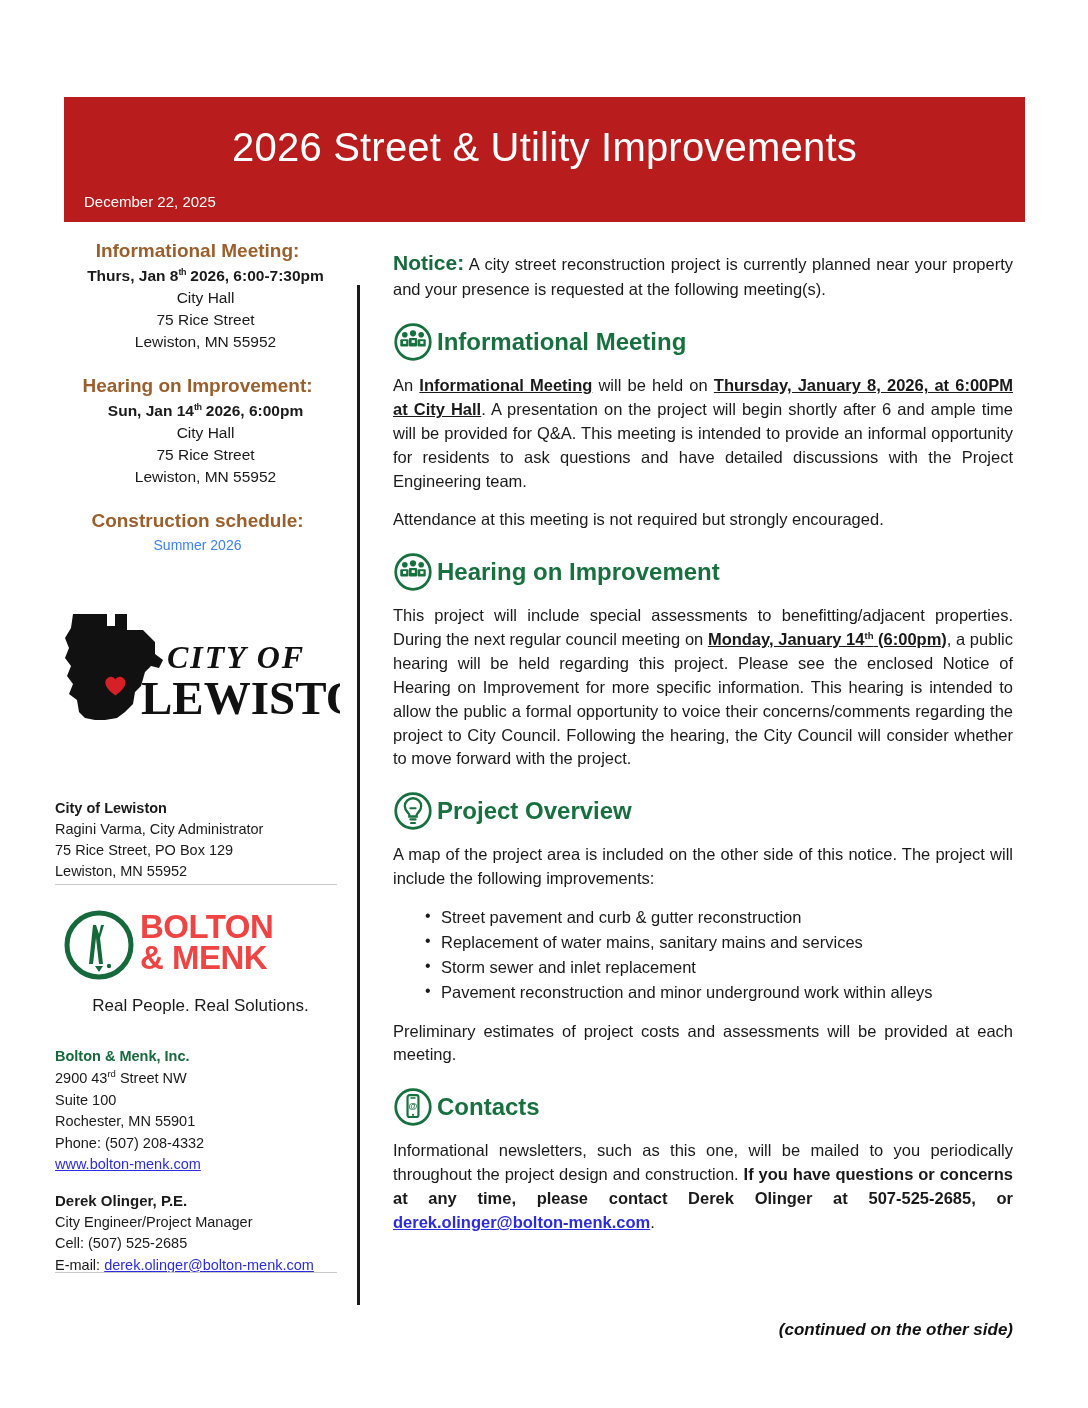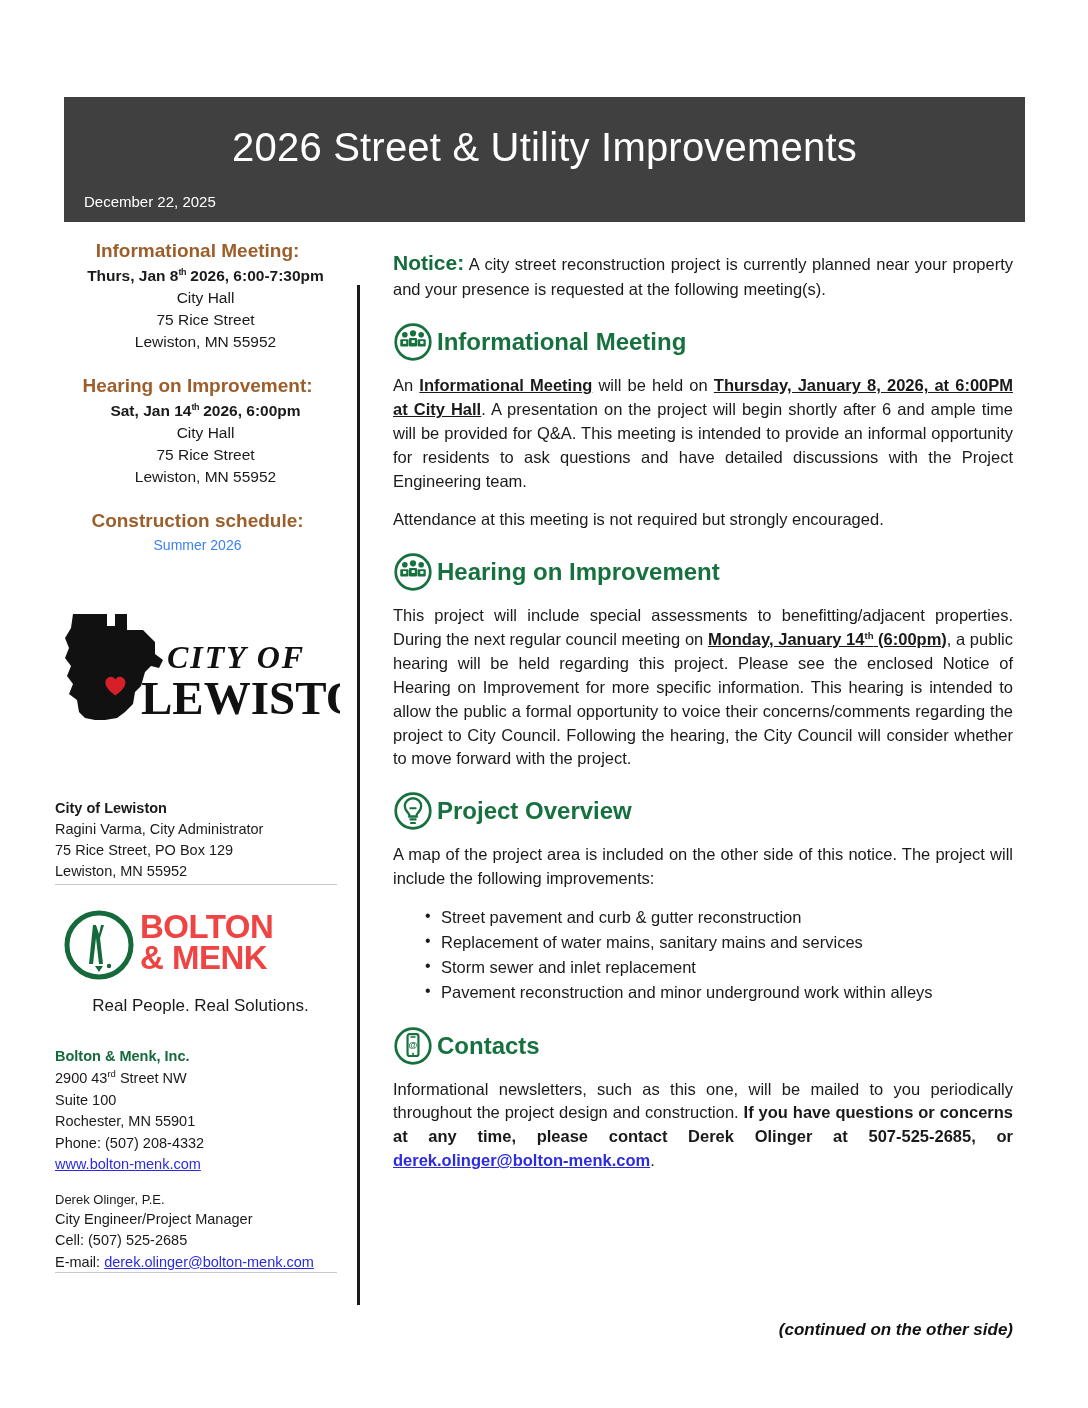--- a/index.html
+++ b/index.html
@@ -20,21 +20,21 @@
     background: #ffffff;
   }
 
   
   .header-band {
     position: absolute;
     left: 64px;
     top: 97px;
     width: 961px;
     height: 125px;
-    background: #404040;
+    background: #b91c1c;
   }
   .header-title {
     position: absolute;
     left: 0;
     right: 0;
     top: 28px;
     text-align: center;
     color: #ffffff;
     font-size: 40px;
     font-weight: 400;
@@ -157,21 +157,21 @@
     top: 1046px;
     width: 290px;
   }
   .bm-contact .co {
     color: #15693b;
     font-weight: bold;
     font-size: 14.5px;
     line-height: 1.48;
   }
   .bm-contact .ln { font-size: 14.5px; line-height: 1.48; }
-  .bm-contact .nm { font-weight: normal; font-size: 13px; line-height: 1.48; }
+  .bm-contact .nm { font-weight: bold; font-size: 15px; line-height: 1.48; }
   a.link, .link {
     color: #2b2be0;
     text-decoration: underline;
   }
   .sup-ord { font-size: 9.5px; vertical-align: super; }
 
   .derek-block { margin-top: 14px; }
 
   
   .main {
@@ -263,21 +263,21 @@
     <div class="side-block">
       <div class="side-heading">Informational Meeting:</div>
       <div class="side-line bold"><span>Thurs, Jan 8</span><span class="sup-mark">th</span><span> 2026, 6:00-7:30pm</span></div>
       <div class="side-line">City Hall</div>
       <div class="side-line">75 Rice Street</div>
       <div class="side-line">Lewiston, MN 55952</div>
     </div>
 
     <div class="side-block">
       <div class="side-heading">Hearing on Improvement:</div>
-      <div class="side-line bold"><span>Sat, Jan 14</span><span class="sup-mark">th</span><span> 2026, 6:00pm</span></div>
+      <div class="side-line bold"><span>Sun, Jan 14</span><span class="sup-mark">th</span><span> 2026, 6:00pm</span></div>
       <div class="side-line">City Hall</div>
       <div class="side-line">75 Rice Street</div>
       <div class="side-line">Lewiston, MN 55952</div>
     </div>
 
     <div class="side-block">
       <div class="side-heading" style="margin-bottom:4px;">Construction schedule:</div>
       <div class="side-plain">Summer 2026</div>
     </div>
 
@@ -394,20 +394,21 @@
 
     <p class="body-p">A map of the project area is included on the other side of this notice. The project will include the following improvements:</p>
 
     <ul class="bullets">
       <li>Street pavement and curb &amp; gutter reconstruction</li>
       <li>Replacement of water mains, sanitary mains and services</li>
       <li>Storm sewer and inlet replacement</li>
       <li>Pavement reconstruction and minor underground work within alleys</li>
     </ul>
 
+    <p class="body-p">Preliminary estimates of project costs and assessments will be provided at each meeting.</p>
 
     <div class="sec-head">
       <svg class="ico" viewBox="0 0 44 44" xmlns="http://www.w3.org/2000/svg">
         <circle cx="22" cy="22" r="19" fill="none" stroke="#17713f" stroke-width="3"></circle>
         <rect x="16" y="9" width="12" height="24" rx="2.2" fill="none" stroke="#17713f" stroke-width="2.4"></rect>
         <rect x="19" y="11.4" width="6" height="1.4" rx="0.7" fill="#17713f"></rect>
         <circle cx="22" cy="30.6" r="1.2" fill="#17713f"></circle>
         <text x="22" y="24" font-family="'Liberation Sans', sans-serif" font-size="10" font-weight="bold" fill="#17713f" text-anchor="middle">@</text>
       </svg>
       <span class="ttl">Contacts</span>

